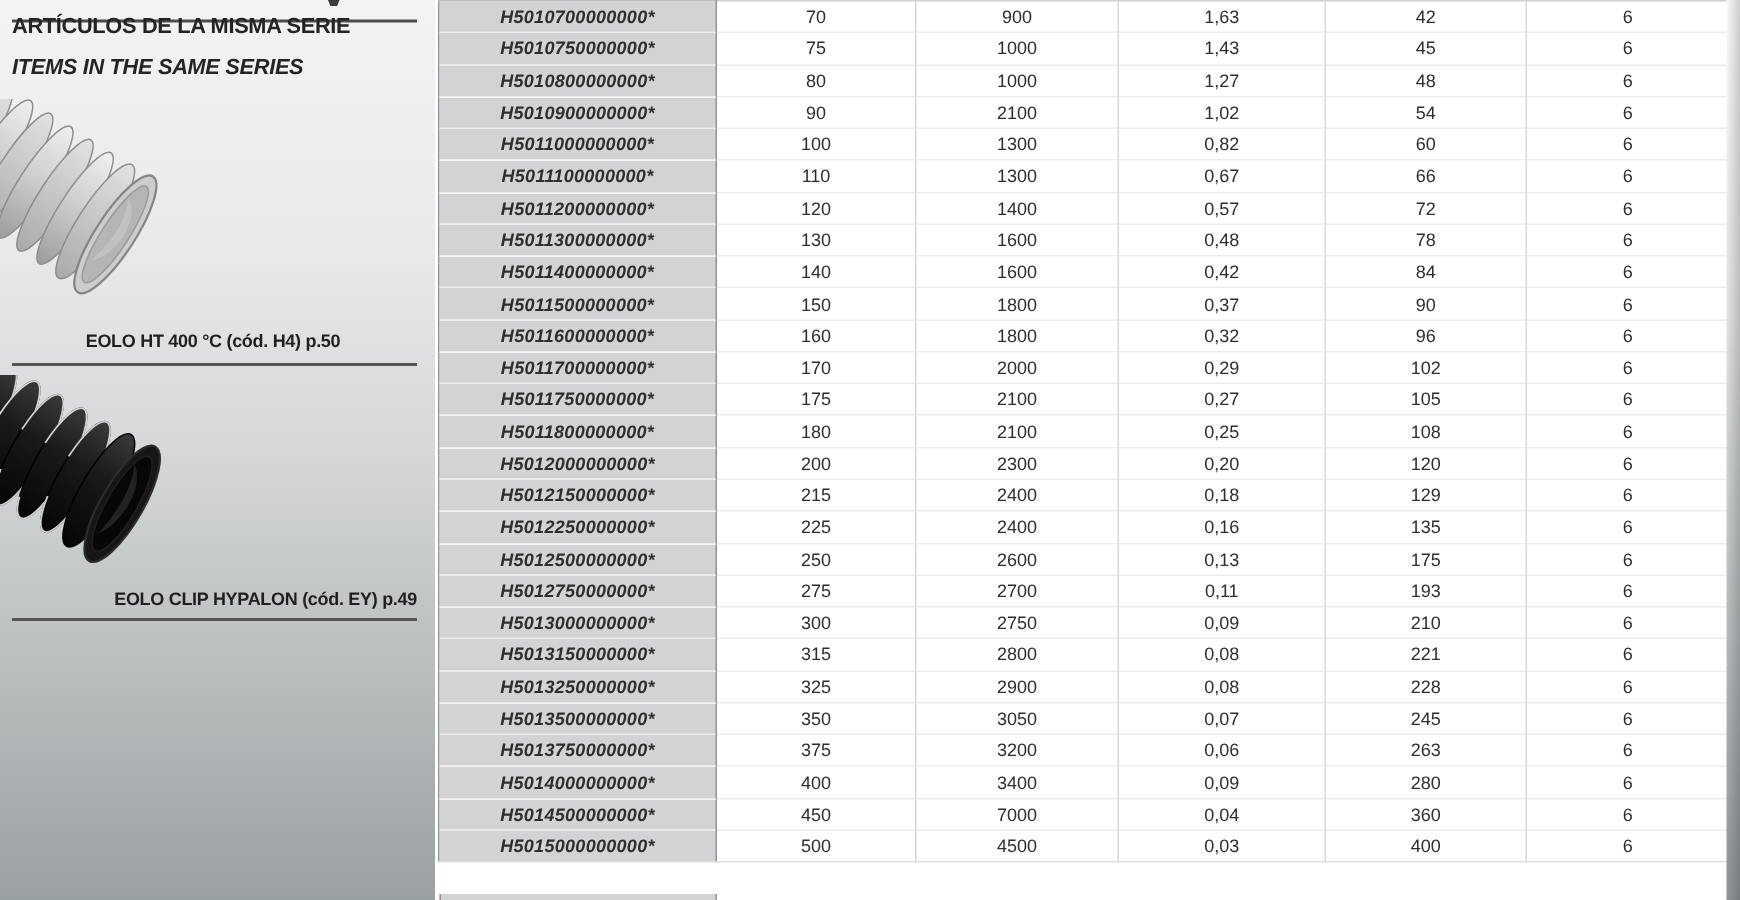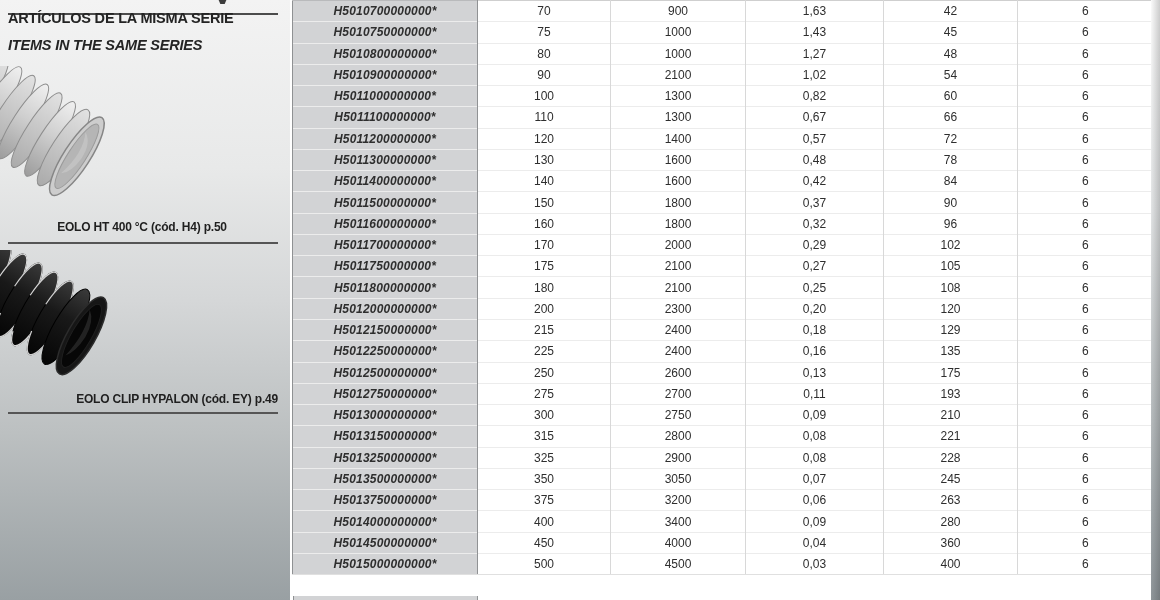--- a/index.html
+++ b/index.html
@@ -348,21 +348,21 @@
             <td class="code">H5014000000000*</td>
             <td class="numcell">400</td>
             <td class="numcell boldnum">3400</td>
             <td class="numcell">0,09</td>
             <td class="numcell">280</td>
             <td class="numcell">6</td>
           </tr>
           <tr>
             <td class="code">H5014500000000*</td>
             <td class="numcell">450</td>
-            <td class="numcell boldnum">4000</td>
+            <td class="numcell boldnum">7000</td>
             <td class="numcell">0,04</td>
             <td class="numcell">360</td>
             <td class="numcell">6</td>
           </tr>
           <tr>
             <td class="code">H5015000000000*</td>
             <td class="numcell">500</td>
             <td class="numcell boldnum">4500</td>
             <td class="numcell">0,03</td>
             <td class="numcell">400</td>

